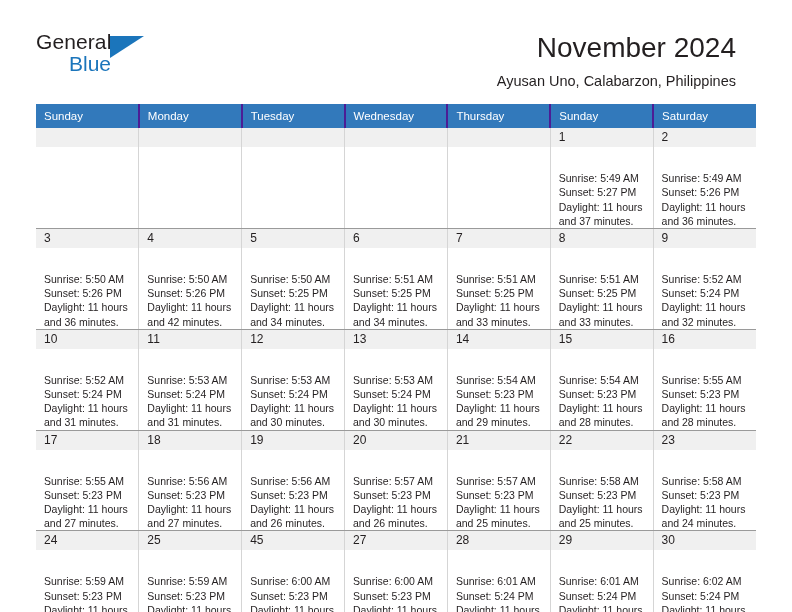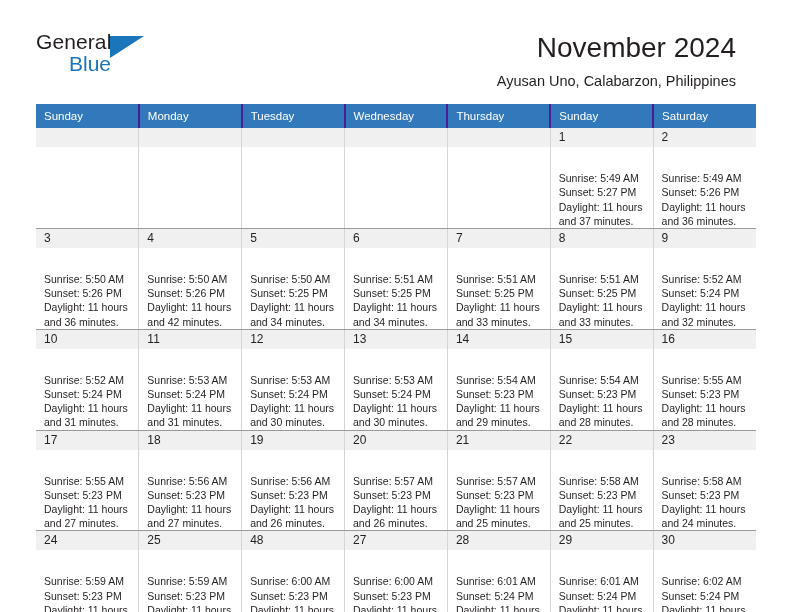--- a/index.html
+++ b/index.html
@@ -390,21 +390,21 @@
             </td>
             <td>
               <span class="daynum">25</span>
               <div class="info">
                 <div>Sunrise: 5:59 AM</div>
                 <div>Sunset: 5:23 PM</div>
                 <div class="wrap2">Daylight: 11 hours and 24 minutes.</div>
               </div>
             </td>
             <td>
-              <span class="daynum">48</span>
+              <span class="daynum">45</span>
               <div class="info">
                 <div>Sunrise: 6:00 AM</div>
                 <div>Sunset: 5:23 PM</div>
                 <div class="wrap2">Daylight: 11 hours and 23 minutes.</div>
               </div>
             </td>
             <td>
               <span class="daynum">27</span>
               <div class="info">
                 <div>Sunrise: 6:00 AM</div>

